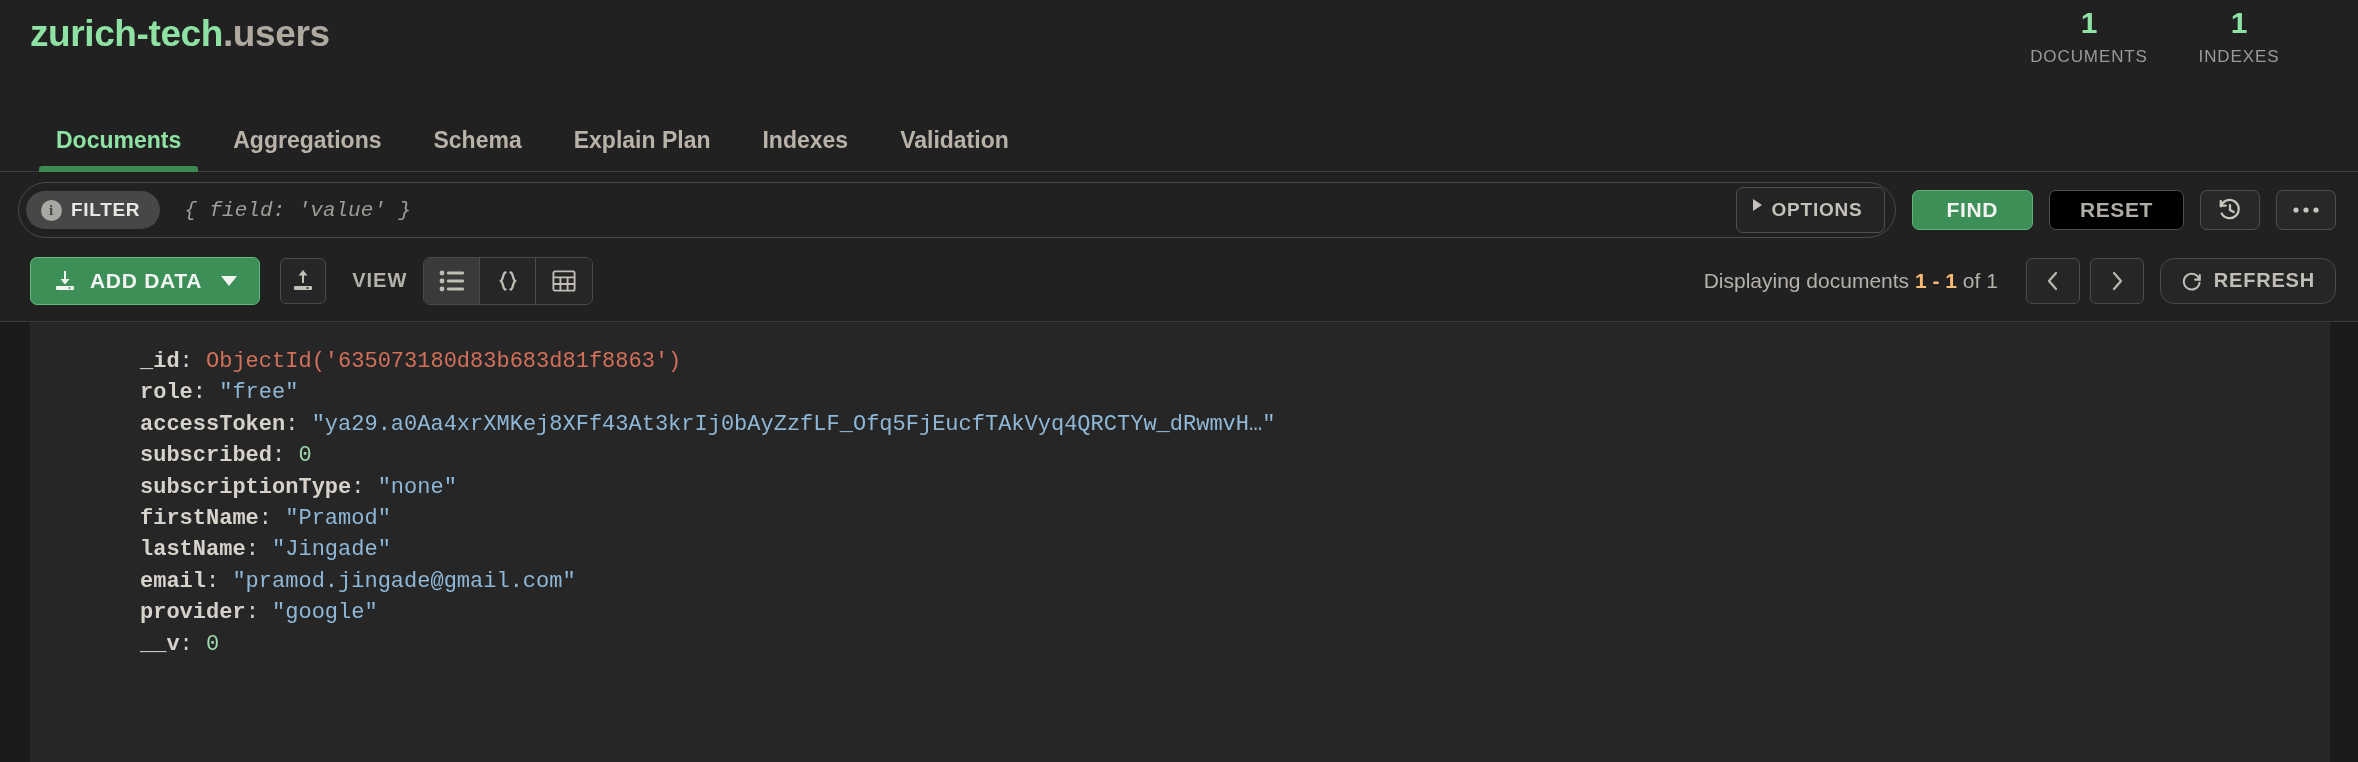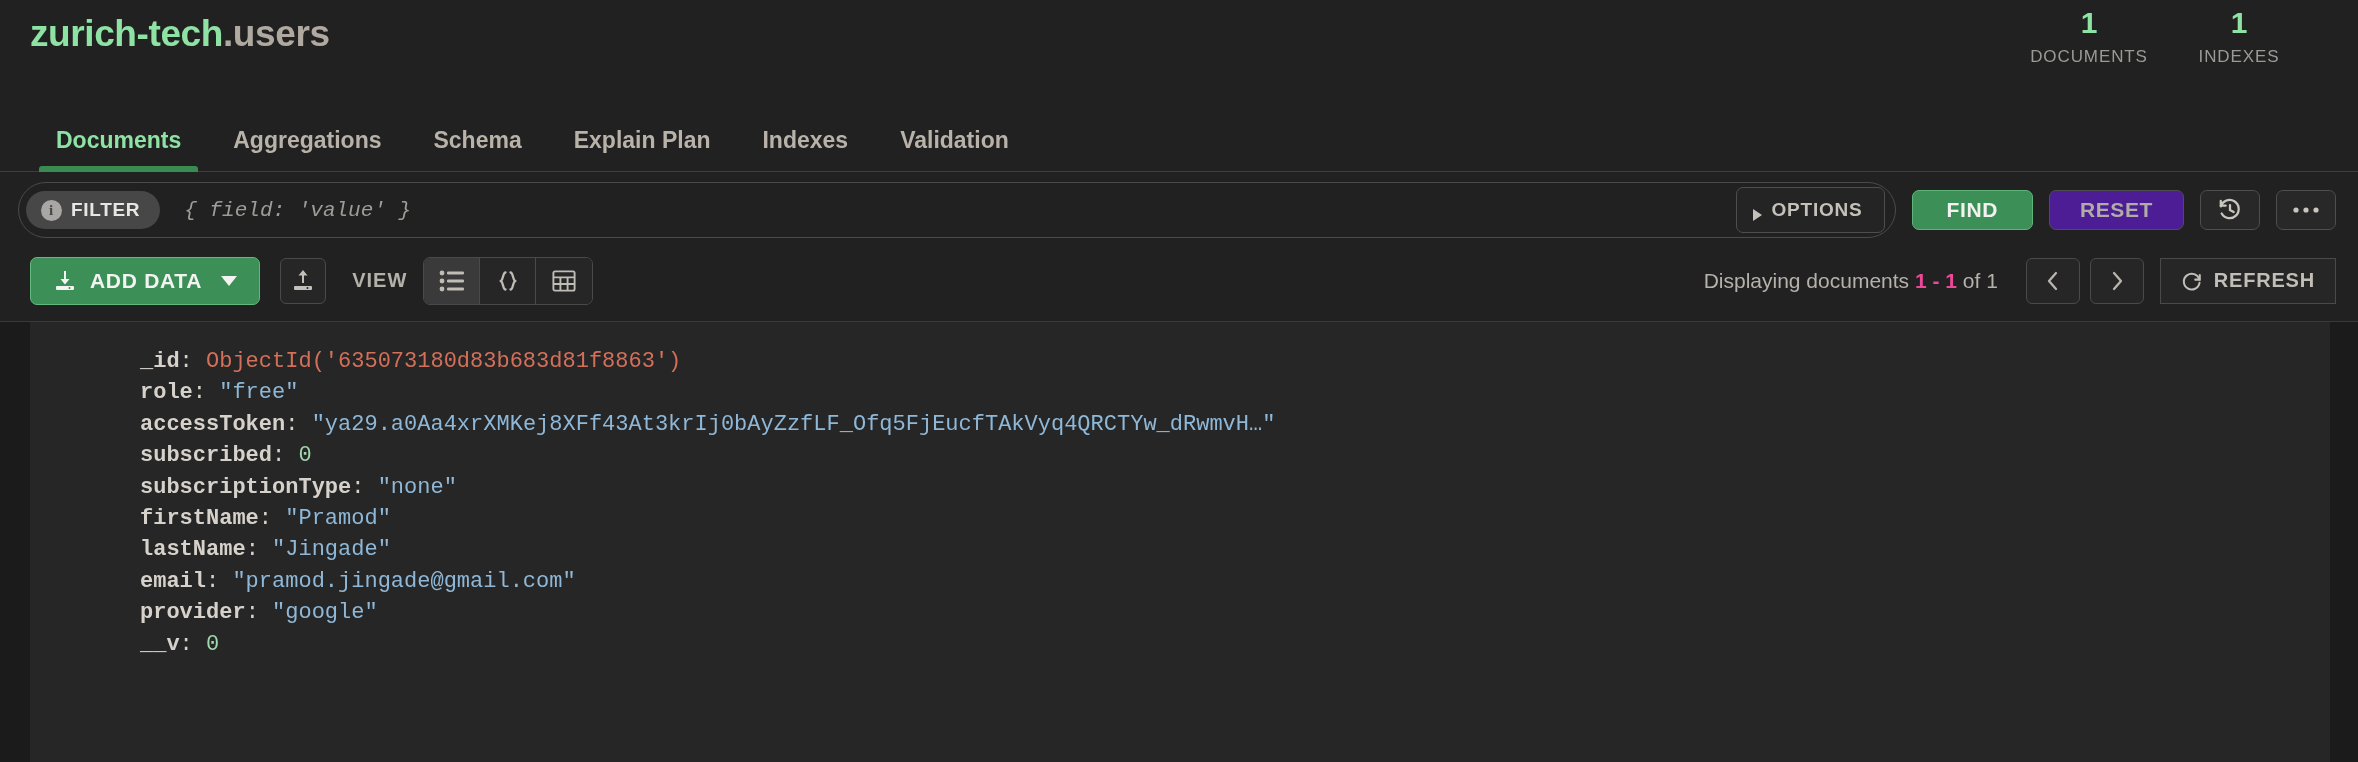--- a/index.html
+++ b/index.html
@@ -68,34 +68,34 @@
     color: #474747; font-size: 15px; font-weight: bold; font-family: "Liberation Serif", serif;
     display: flex; align-items: center; justify-content: center; line-height: 1;
   }
   .filter-input {
     flex: 1 1 auto; min-width: 0; background: transparent; border: none; outline: none;
     color: #9d9d98; font-family: "Liberation Mono", monospace; font-style: italic;
     font-size: 21px; padding-left: 24px;
   }
   .filter-input::placeholder { color: #9d9d98; opacity: 1; }
   .options-btn {
-    flex: 0 0 auto; display: flex; align-items: flex-end; gap: 9px;
+    flex: 0 0 auto; display: flex; align-items: flex-start; gap: 9px;
     border: 1px solid #4e4e4e; border-radius: 7px; background: #242424;
     color: #c4c0ba; font-size: 19px; font-weight: bold; letter-spacing: .8px;
     padding: 11px 21px 11px 16px; cursor: pointer; margin-right: 4px;
   }
   .caret-r { width: 0; height: 0; border-left: 9px solid #c4c0ba; border-top: 6px solid transparent; border-bottom: 6px solid transparent; }
 
   .fb-btn {
     height: 40px; display: flex; align-items: center; justify-content: center;
     border-radius: 7px; font-size: 21px; font-weight: bold; letter-spacing: .6px;
     cursor: pointer; margin-left: 16px; flex: 0 0 auto;
   }
   .btn-find { background: #3d8f58; border: 1px solid #5fb47a; color: #f2f2f0; padding: 0 34px; }
-  .btn-reset { background: #4c1d95; border: 1px solid #4e4e4e; color: #b0aca6; padding: 16px 30px; }
+  .btn-reset { background: #000000; border: 1px solid #4e4e4e; color: #b0aca6; padding: 16px 30px; }
   .btn-icon { background: #282828; border: 1px solid #4e4e4e; color: #c9c5bf; width: 60px; }
 
   
   .toolbar {
     height: 74px; flex: 0 0 74px;
     display: flex; align-items: center; padding: 0 22px 8px 30px;
     background: #212121; border-bottom: 1px solid #3a3a3a;
   }
   .add-data {
     display: flex; align-items: center; gap: 13px;
@@ -112,29 +112,29 @@
   .view-label { color: #b4b0aa; font-size: 20px; font-weight: bold; letter-spacing: 1px; margin-left: 26px; }
   .seg { display: flex; margin-left: 16px; border-radius: 7px; overflow: hidden; border: 1px solid #4a4a4a; }
   .seg-btn {
     width: 56px; height: 46px; display: flex; align-items: center; justify-content: center;
     background: #262626; color: #c0bcb6; cursor: pointer; border-right: 1px solid #4a4a4a;
   }
   .seg-btn:last-child { border-right: none; }
   .seg-btn.active { background: #3a3a3a; }
   .tb-spacer { flex: 1 1 auto; }
   .disp-text { color: #b5b1ab; font-size: 21px; margin-right: 18px; white-space: nowrap; }
-  .disp-text b { color: #ec4899; font-weight: bold; }
+  .disp-text b { color: #fdba74; font-weight: bold; }
   .pg-btn {
     width: 54px; height: 46px; display: flex; align-items: center; justify-content: center;
     border: 1px solid #4a4a4a; border-radius: 6px; background: #262626; color: #b9b5af;
     cursor: pointer; margin-left: 10px; font-size: 24px;
   }
   .refresh-btn {
     display: flex; align-items: center; gap: 11px; height: 46px;
-    border: 1px solid #4a4a4a; border-radius: 0; background: #262626;
+    border: 1px solid #4a4a4a; border-radius: 14px; background: #262626;
     color: #c1bdb7; font-size: 20px; font-weight: bold; letter-spacing: .8px;
     padding: 0 20px; cursor: pointer; margin-left: 16px;
   }
 
   
   .doc-area { flex: 1 1 auto; display: flex; background: #1b1b1b; overflow: hidden; }
   .gutter-l { flex: 0 0 30px; background: #1b1b1b; }
   .doc-card { flex: 1 1 auto; background: #262626; padding: 24px 0 0 110px; overflow: hidden; }
   .gutter-r { flex: 0 0 28px; background: #1b1b1b; }
 

